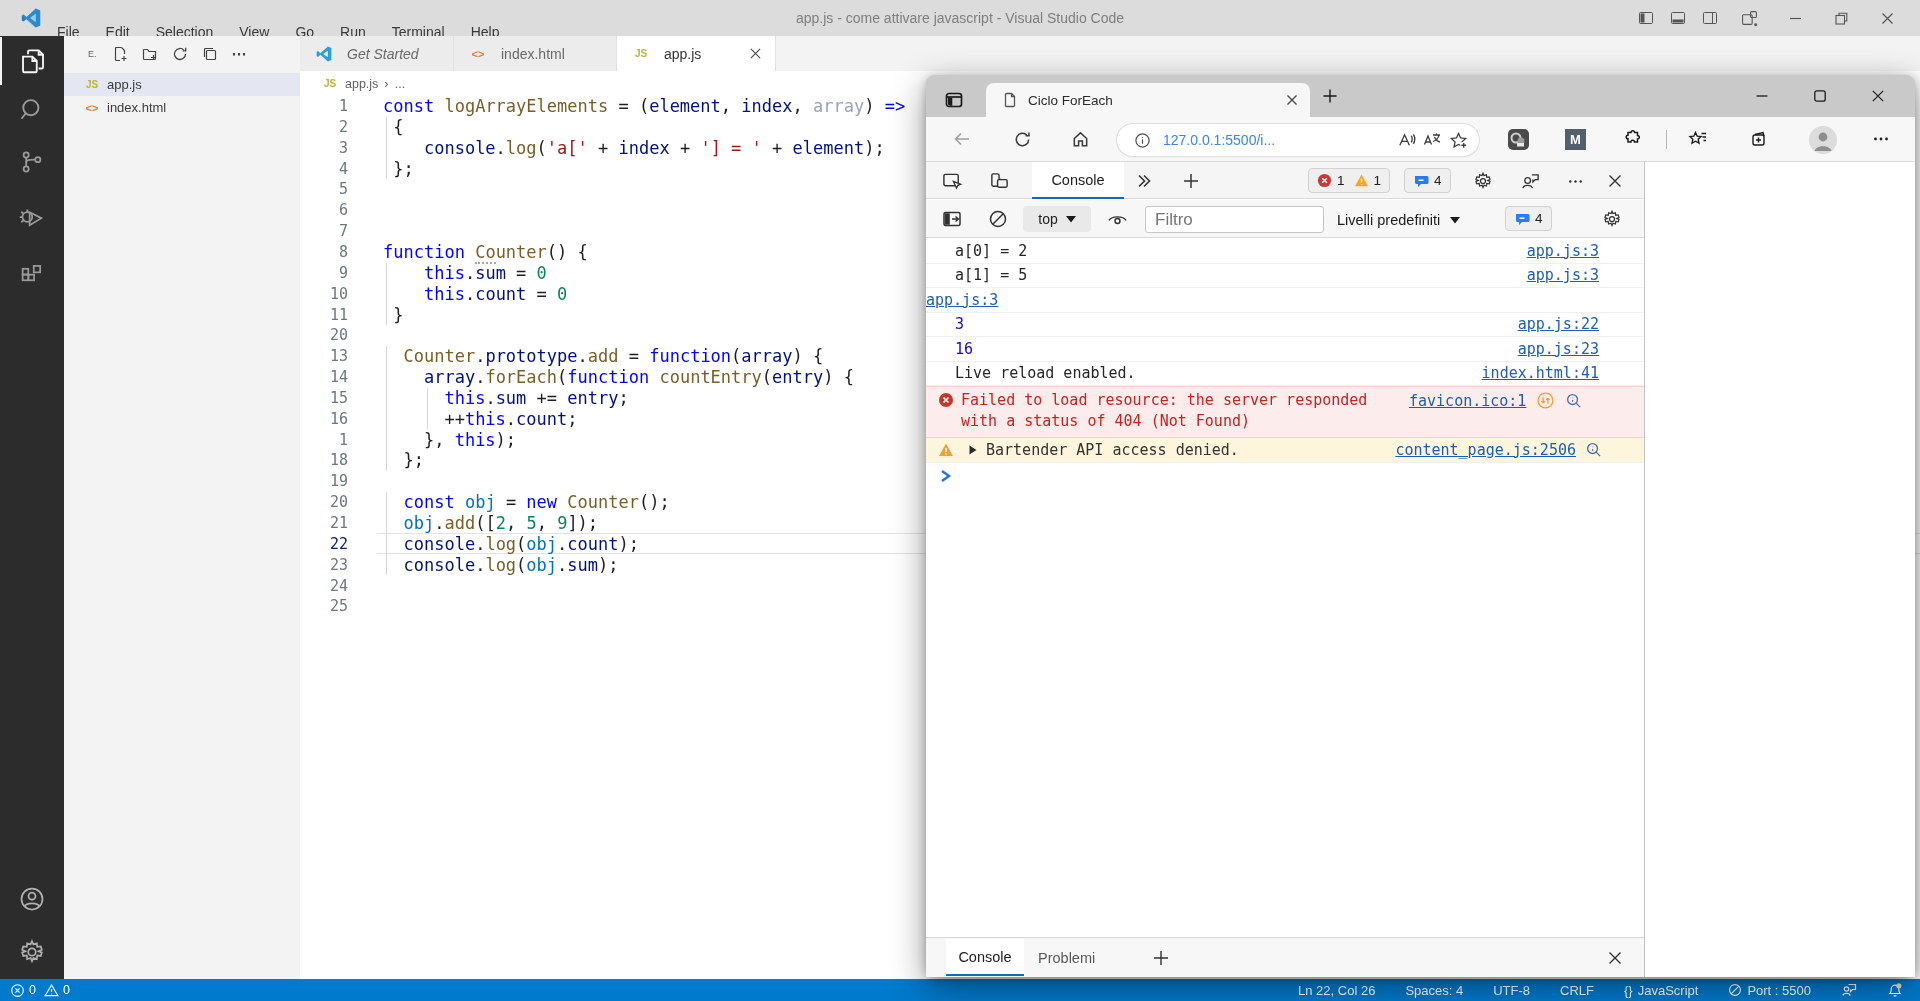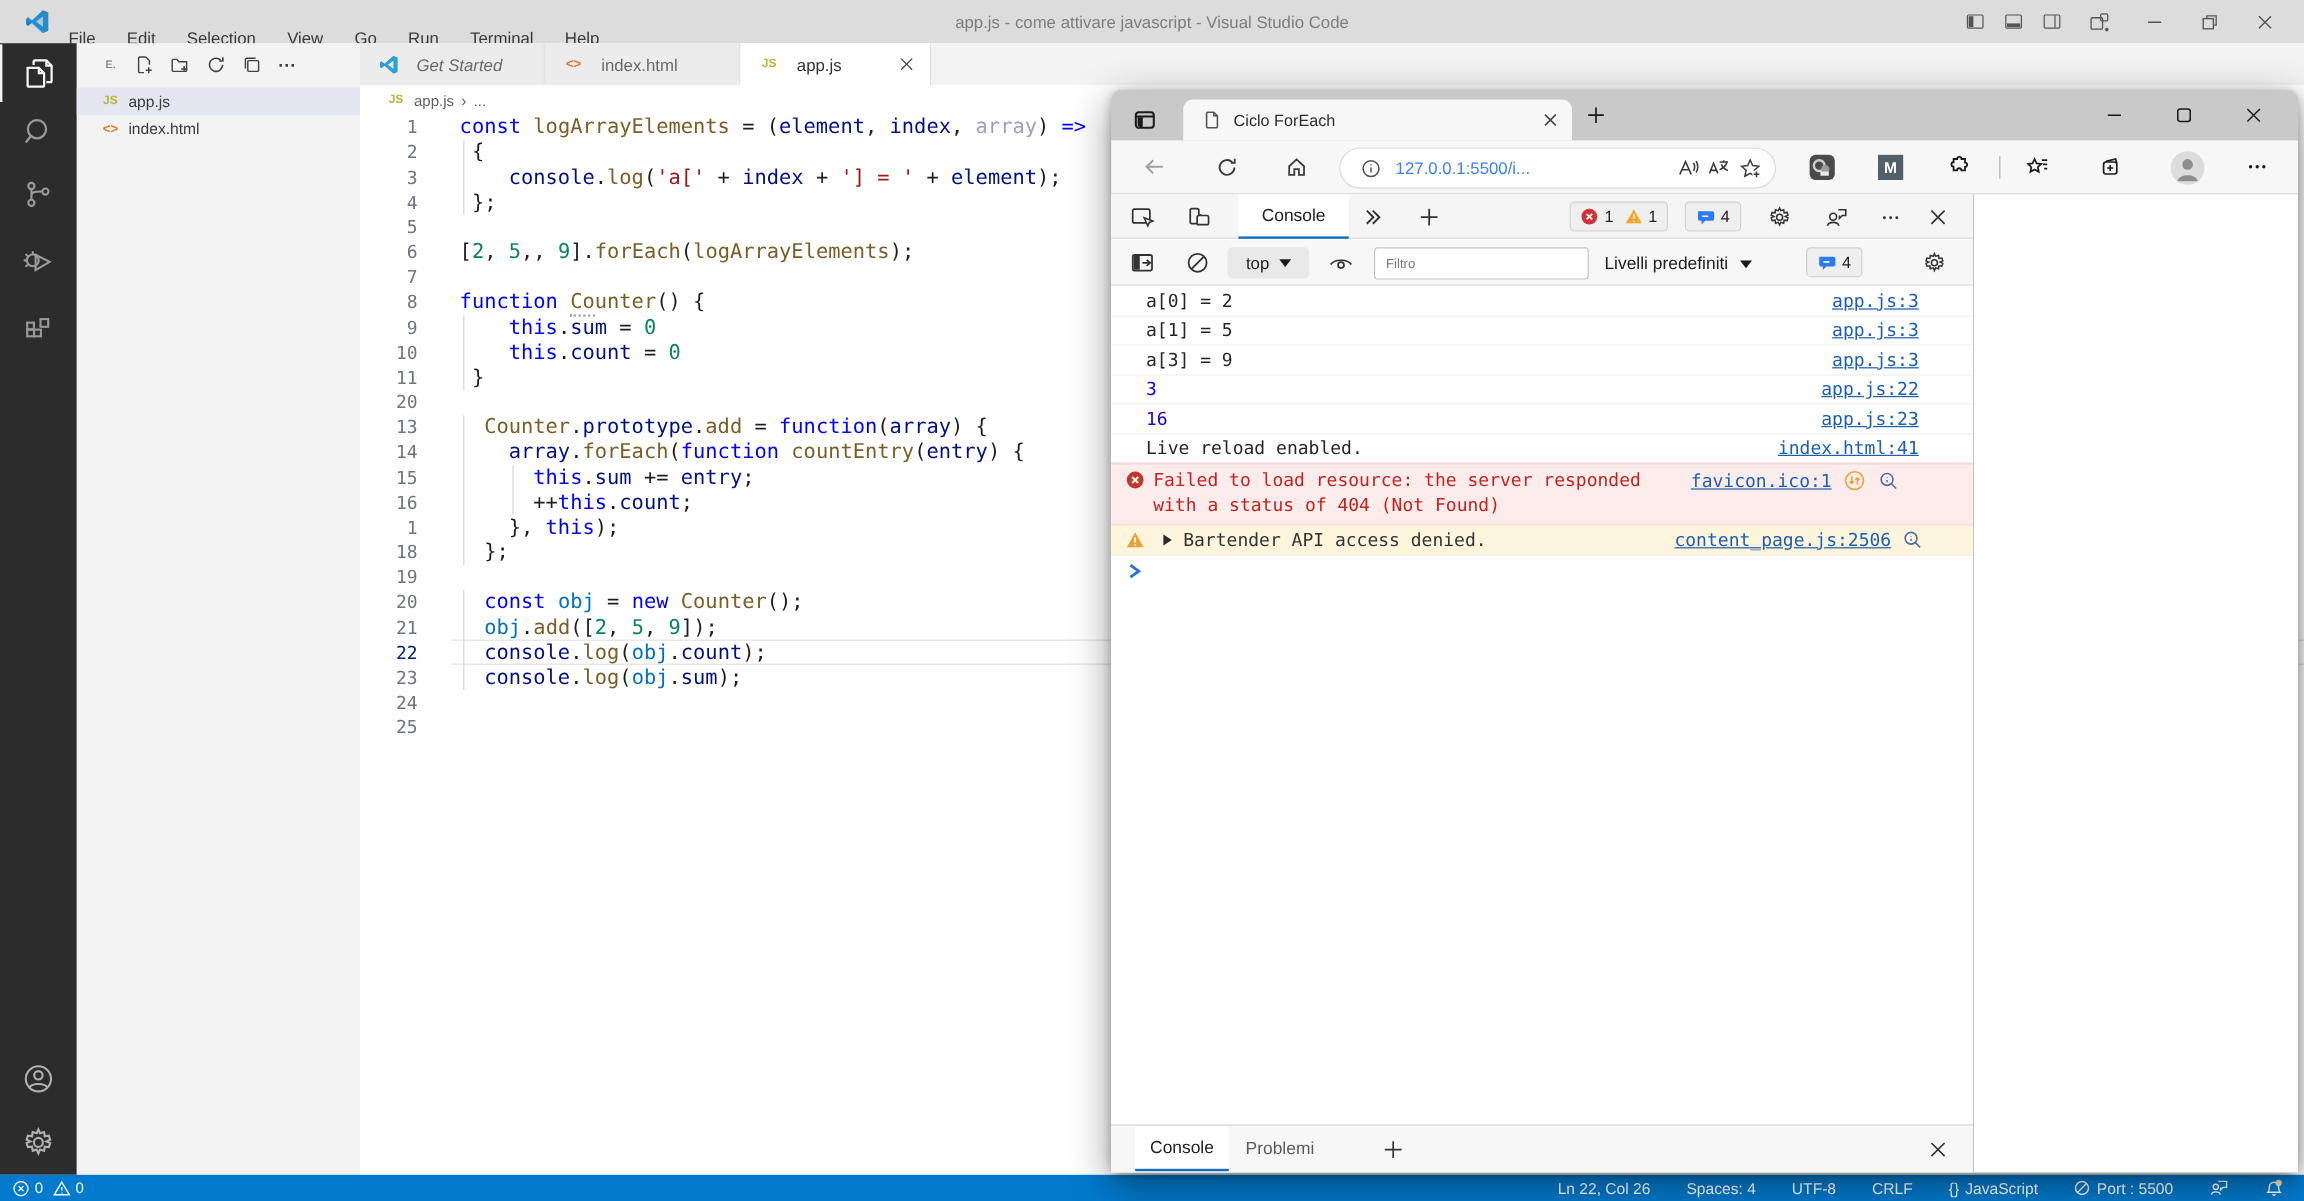--- a/index.html
+++ b/index.html
@@ -99,21 +99,21 @@
   #dt-tabbar { position:absolute; left:0; top:0; width:718px; height:37px; background:#f5f5f5; border-bottom:1px solid #dadada; }
   .dt-ic { position:absolute; top:6px; width:26px; height:26px; display:flex; align-items:center; justify-content:center; color:#333; }
   #dt-console-tab { position:absolute; left:106px; top:0; width:92px; height:37px; background:#fff; display:flex; align-items:center; justify-content:center;
     font-size:14.5px; color:#202020; border-bottom:2px solid #0f6cbd; }
   .badge-box { position:absolute; top:6px; height:25px; background:#efefef; border:1px solid #d2d2d2; border-radius:4px;
     display:flex; align-items:center; font-size:13.5px; color:#202020; padding:0 8px; gap:5px; }
   #dt-toolbar { position:absolute; left:0; top:38px; width:718px; height:38px; background:#f7f7f7; border-bottom:1px solid #dadada; }
   #top-select { position:absolute; left:97px; top:6px; width:68px; height:26px; background:#e9e9e9; border-radius:4px;
     display:flex; align-items:center; justify-content:center; gap:8px; font-size:14px; color:#202020; }
   #filter-input { position:absolute; left:219px; top:6px; width:179px; height:27px; background:#fff; border:1px solid #c6c6c6; border-radius:3px;
-    display:flex; align-items:center; padding-left:9px; font-size:11px; color:#767676; }
+    display:flex; align-items:center; padding-left:9px; font-size:17px; color:#767676; }
   #levels-select { position:absolute; left:411px; top:6px; height:27px; display:flex; align-items:center; gap:10px; font-size:14.5px; color:#202020; }
   #msg-badge2 { position:absolute; left:579px; top:6px; }
 
   #dt-console { position:absolute; left:0; top:77px; width:718px; height:698px; background:#fff;
     font-family:"DejaVu Sans Mono", monospace; font-size:15px; }
   .crow { position:relative; width:718px; min-height:24.5px; border-bottom:1px solid #f0f0f0; display:flex; align-items:center; }
   .crow .ctext { margin-left:29px; color:#252525; flex:1; }
   .crow .clink { color:#1b5eb2; text-decoration:underline; margin-right:6px; }
   .crow .cpad { width:39px; flex:none; }
   .crow.num .ctext { color:#1c00cf; }
@@ -344,21 +344,20 @@
       <div class="code-line" style="top: 62.55px;">
         <span class="ln">4</span>
         <span class="lc"><span class="tok-d"> };</span></span>
       </div>
       <div class="code-line" style="top: 83.4px;">
         <span class="ln">5</span>
         <span class="lc"></span>
       </div>
       <div class="code-line" style="top: 104.25px;">
         <span class="ln">6</span>
-        <span class="lc"><span class="tok-d">[</span><span class="tok-num">2</span><span class="tok-d">, </span><span class="tok-num">5</span><span class="tok-d">,, </span><span class="tok-num">9</span><span class="tok-d">].</span><span class="tok-fn">forEach</span><span class="tok-d">(</span><span class="tok-fn">logArrayElements</span><span class="tok-d">);</span></span>
       </div>
       <div class="code-line" style="top: 125.1px;">
         <span class="ln">7</span>
         <span class="lc"></span>
       </div>
       <div class="code-line" style="top: 145.95px;">
         <span class="ln">8</span>
         <span class="lc"><span class="tok-kw">function</span><span class="tok-d"> </span><span class="tok-fn tok-hint">Co</span><span class="tok-fn">unter</span><span class="tok-d">() {</span></span>
       </div>
       <div class="code-line" style="top: 166.8px;">
@@ -742,21 +741,20 @@
             <span class="ctext">a[0] = 2</span>
             <span class="clink">app.js:3</span>
             <span class="cpad"></span>
           </div>
           <div class="crow log">
             <span class="ctext">a[1] = 5</span>
             <span class="clink">app.js:3</span>
             <span class="cpad"></span>
           </div>
           <div class="crow log">
-            <span class="ctext">a[3] = 9</span>
             <span class="clink">app.js:3</span>
             <span class="cpad"></span>
           </div>
           <div class="crow num">
             <span class="ctext">3</span>
             <span class="clink">app.js:22</span>
             <span class="cpad"></span>
           </div>
           <div class="crow num">
             <span class="ctext">16</span>

